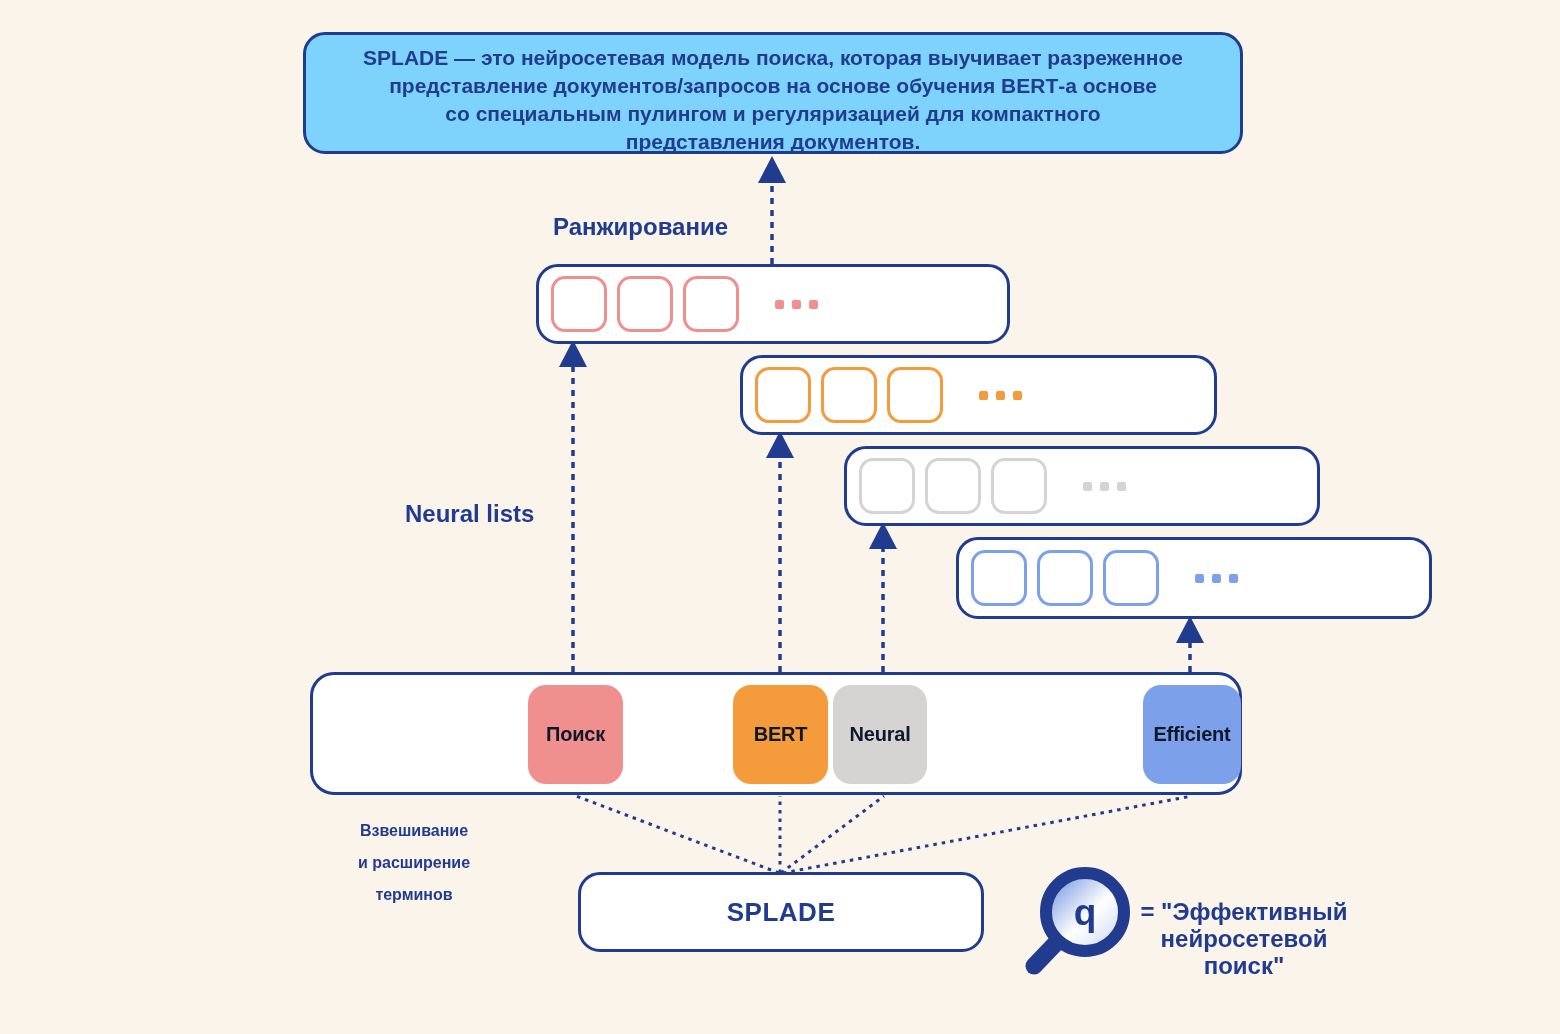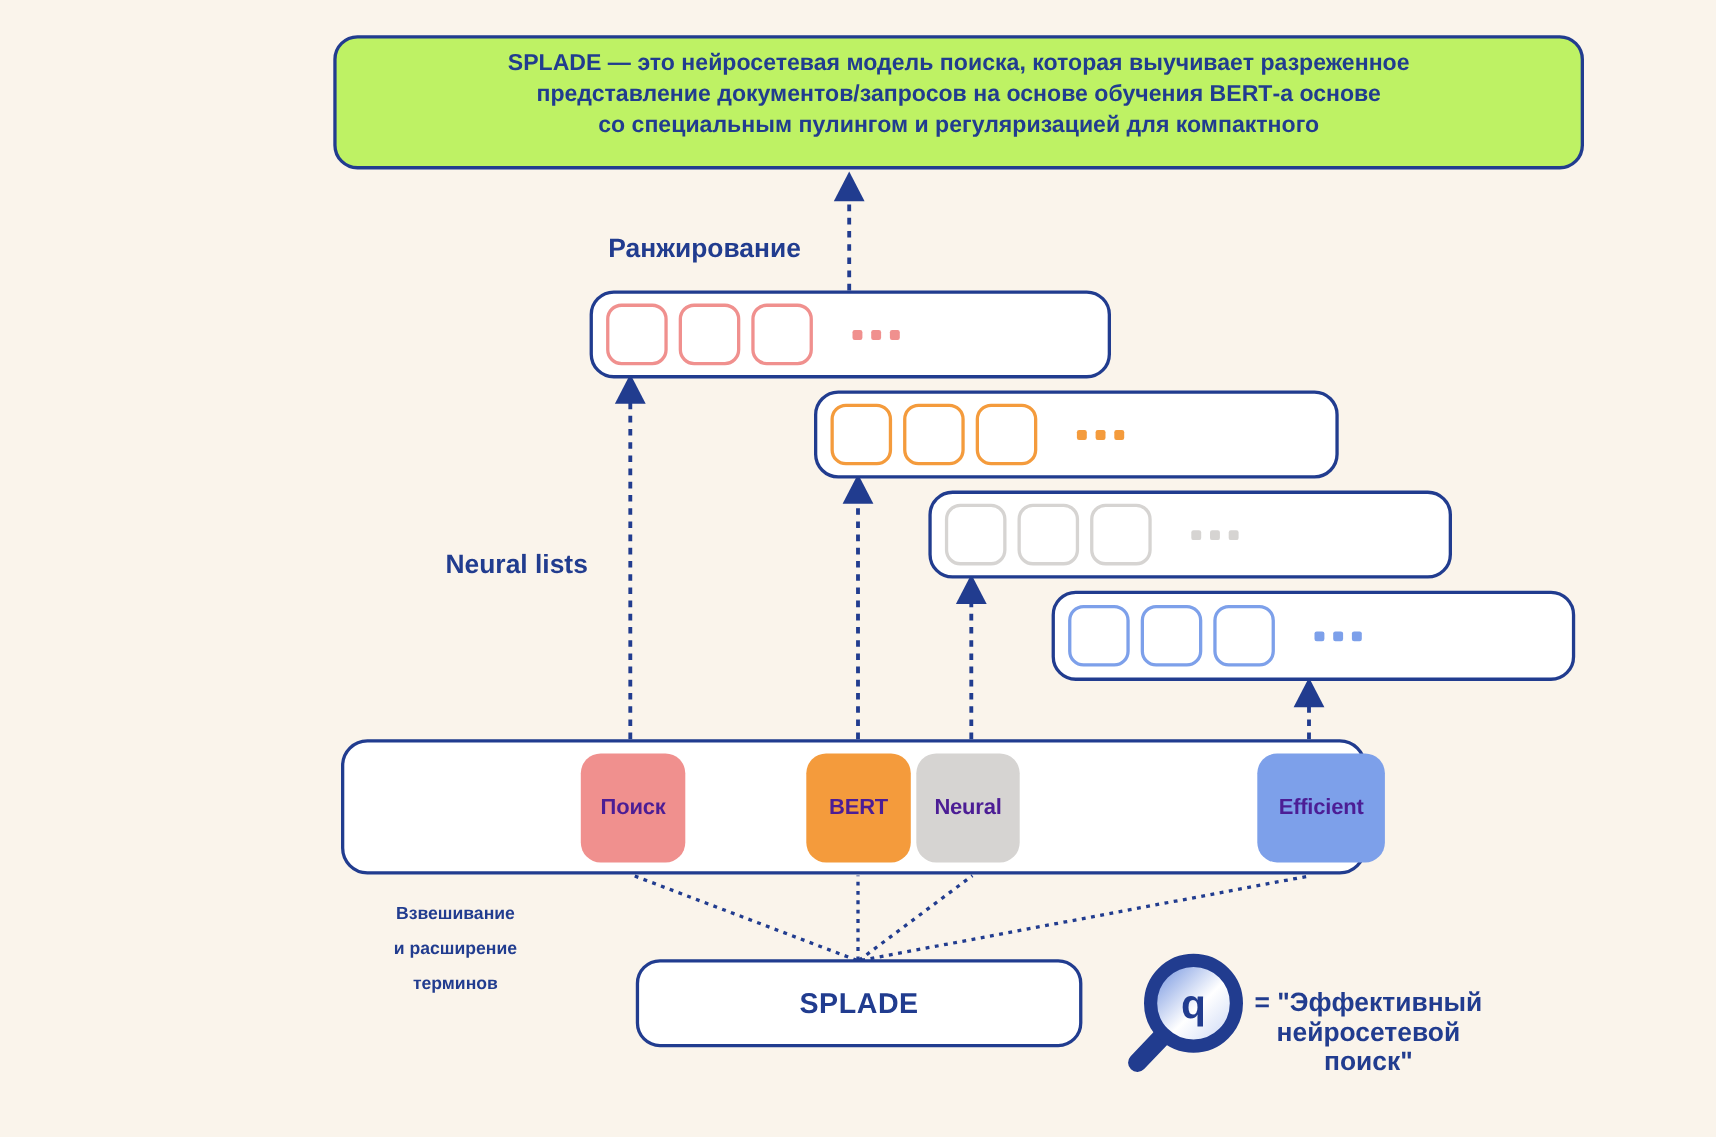--- a/index.html
+++ b/index.html
@@ -13,22 +13,22 @@
   }
   .abs { position:absolute; }
   
   #connectors { position:absolute; left:0; top:0; width:1560px; height:1034px; z-index:1; }
   .dash-a { stroke:#213C8F; stroke-width:3.5; stroke-dasharray:6 6; }
   .dash-b { stroke:#213C8F; stroke-width:3;   stroke-dasharray:3.5 5; }
   .head   { fill:#213C8F; }
 
   
   .summary {
-    left:303px; top:32px; width:1137px; height:122px;
-    background:#bef264; border:3.5px solid #213C8F; border-radius:22px;
+    left:303px; top:32px; width:940px; height:122px;
+    background:#7dd3fc; border:3.5px solid #213C8F; border-radius:22px;
     text-align:center; padding-top:9px;
     font-size:21px; line-height:28px; font-weight:600; z-index:2;
   }
   .summary .ln { white-space:nowrap; }
   .summary .b { font-weight:800; }
 
   .lbl { font-weight:700; font-size:24px; z-index:2; }
   .pre { white-space:pre-line; text-align:center; }
 
   
@@ -49,21 +49,21 @@
   .r-blue   .cell{ border-color:#7DA0EA; } .r-blue   .dots i{ background:#7DA0EA; }
 
   
   .terms-box {
     left:310px; top:672px; width:932px; height:123px;
     background:#fff; border:3.5px solid #213C8F; border-radius:24px; z-index:2;
   }
   .token {
     position:absolute; top:685px; height:99px; border-radius:18px;
     display:flex; align-items:center; justify-content:center;
-    font-weight:700; font-size:20px; color:#4c1d95; z-index:3;
+    font-weight:700; font-size:20px; color:#0f172a; z-index:3;
     letter-spacing:-0.2px;
   }
   .t-pink   { background:#F0908E; }
   .t-orange { background:#F49B3C; }
   .t-gray   { background:#D6D4D2; }
   .t-blue   { background:#7DA0EA; }
 
   
   .splade {
     left:578px; top:872px; width:406px; height:80px;
@@ -109,20 +109,21 @@
     <line class="dash-b" x1="780" y1="873" x2="780" y2="796"></line>
     <line class="dash-b" x1="781" y1="873" x2="884" y2="796"></line>
     <line class="dash-b" x1="783" y1="873" x2="1192" y2="796"></line>
   </g>
 </svg>
 
 <div class="abs summary">
   <div class="ln"><span class="b">SPLADE</span><span> — это нейросетевая модель поиска, которая выучивает разреженное</span></div>
   <div class="ln"><span>представление документов/запросов на основе обучения </span><span class="b">BERT</span><span>-а основе</span></div>
   <div class="ln">со специальным пулингом и регуляризацией для компактного</div>
+  <div class="ln">представления документов.</div>
 </div>
 
 <div class="abs lbl" style="left:553px; top:197px;margin-top:16px;">Ранжирование</div>
 
 <div class="plist r-pink" style="left:536px; top:264px; width:474px; height:80px;">
   <span class="cell"></span>
   <span class="cell"></span>
   <span class="cell"></span>
   <span class="dots">
       <i></i>
@@ -166,21 +167,21 @@
 <div class="abs terms-box"></div>
 <div class="token t-pink" style="left:528px; width:95px;">
     <span>Поиск</span>
   </div>
 <div class="token t-orange" style="left:733px; width:95px;">
     <span>BERT</span>
   </div>
 <div class="token t-gray" style="left:833px; width:94px;">
     <span>Neural</span>
   </div>
-<div class="token t-blue" style="left:1143px; width:116px;">
+<div class="token t-blue" style="left:1143px; width:98px;">
     <span>Efficient</span>
   </div>
 
 <div class="abs lbl pre" style="left:318px; top:815px; width:192px; font-size:16px; line-height:32px;">Взвешивание
 и расширение
 терминов</div>
 
 <div class="abs splade">
   <span>SPLADE</span>
 </div>

